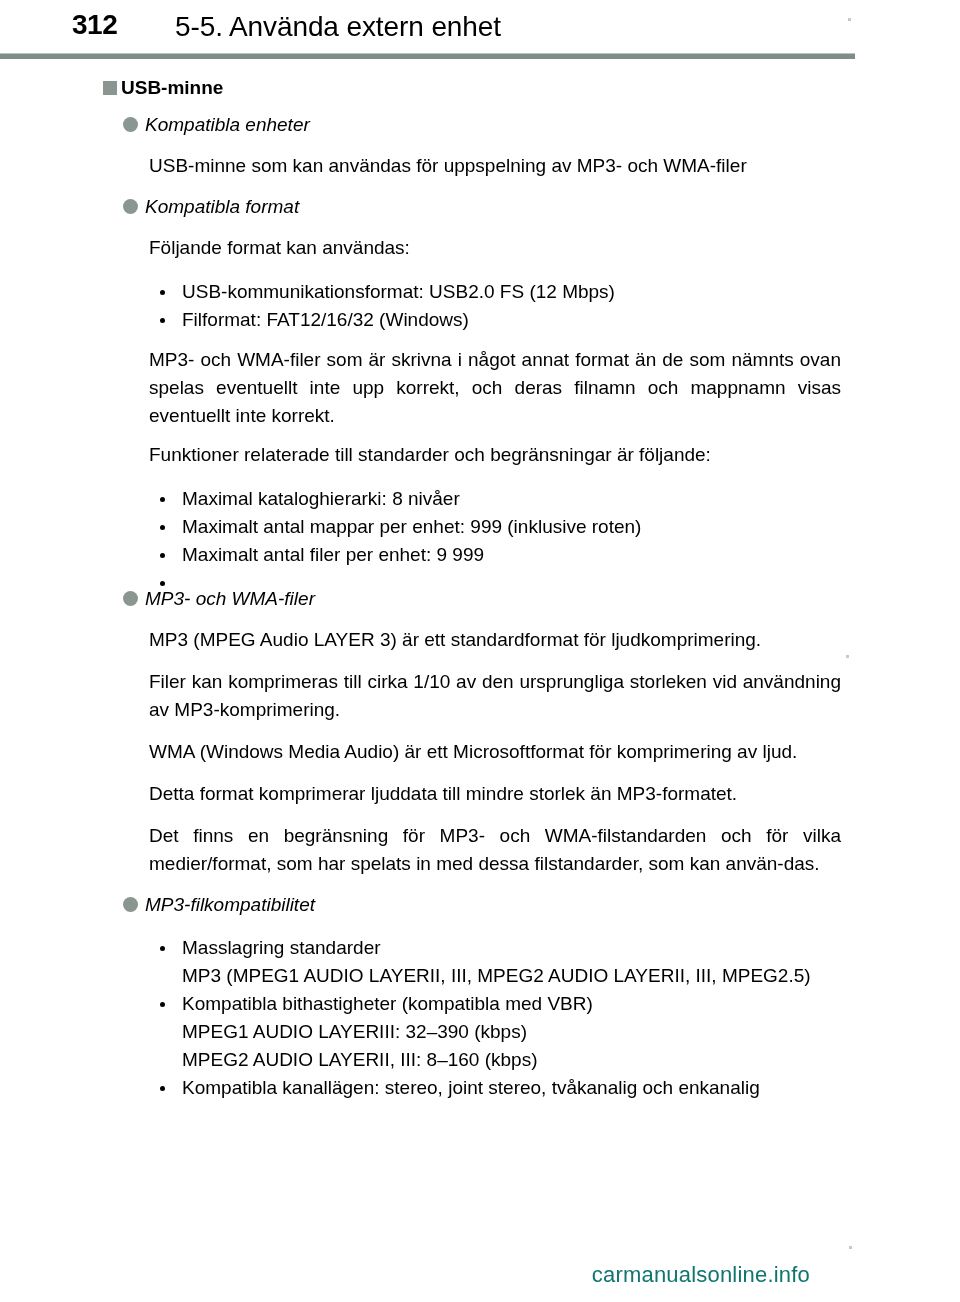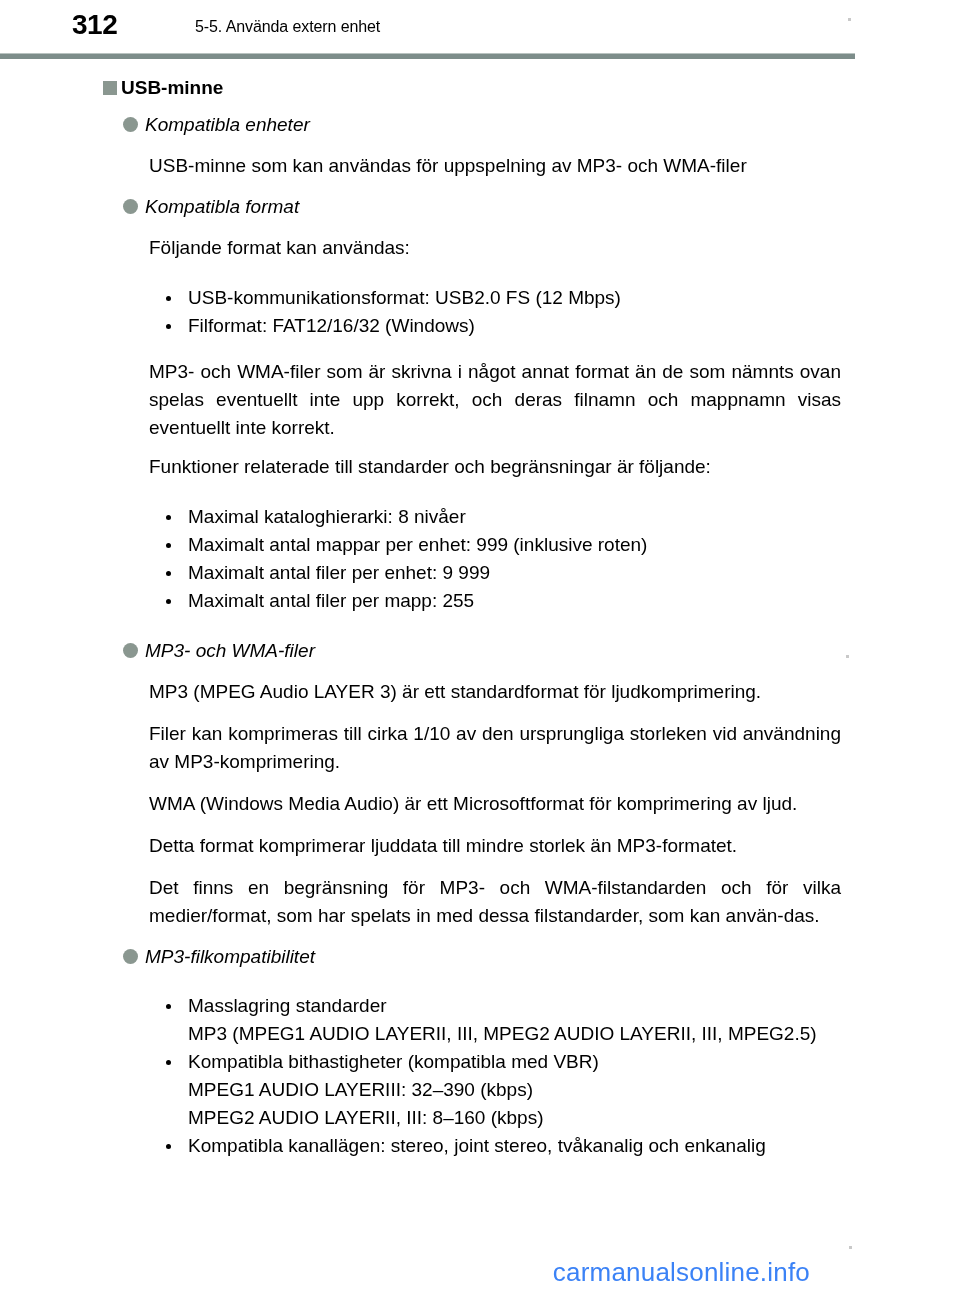--- a/index.html
+++ b/index.html
@@ -34,25 +34,24 @@
     top: 8px;
     font-size: 28px;
     font-weight: bold;
     letter-spacing: -0.5px;
     line-height: 34px;
   }
   .section-title {
     position: absolute;
     left: 175px;
     top: 14px;
-    font-size: 16px;
+    font-size: 28px;
     font-weight: 500;
     line-height: 26px;
     letter-spacing: -0.1px;
-    margin-left: 20px;
   }
   .header-rule {
     position: absolute;
     left: 0;
     top: 53px;
     width: 960px;
     height: 5px;
     background: #7d8d8a;
     border-top: 1px solid #b9c3c0;
   }
@@ -116,21 +115,21 @@
     text-align: justify;
     text-align-last: left;
     padding-right: 115px;
     -webkit-hyphens: none;
     hyphens: none;
   }
   .p.tight { padding-top: 2px; padding-bottom: 0; }
 
   
   .ul {
-    margin: 14px;
+    margin: 8px;
     padding: 5px 115px 2px 0;
     list-style: none;
   }
   .ul li {
     position: relative;
     padding: 0 0 0 174px;
     font-size: 19px;
     line-height: 28px;
   }
   .ul li .dot {
@@ -146,22 +145,22 @@
   .ul li .sub {
     display: block;
   }
   .ul.gap li { margin-bottom: 0; }
 
   
   .watermark {
     position: absolute;
     right: 45px;
     bottom: 14px;
-    font-size: 26px;
-    color: #3b82f6;
+    font-size: 22px;
+    color: #0f766e;
     letter-spacing: 0.2px;
     font-weight: 400;
   }
 
   
   .edge-mark {
     position: absolute;
     background: #c9c9c9;
     width: 3px;
     height: 3px;
@@ -223,21 +222,20 @@
       <li>
         <span class="dot" style="background: rgb(0, 0, 0);"></span>
         <span>Maximalt antal mappar per enhet: 999 (inklusive roten)</span>
       </li>
       <li>
         <span class="dot" style="background: rgb(0, 0, 0);"></span>
         <span>Maximalt antal filer per enhet: 9 999</span>
       </li>
       <li>
         <span class="dot" style="background: rgb(0, 0, 0);"></span>
-        <span>Maximalt antal filer per mapp: 255</span>
       </li>
     </ul>
 
     <div class="h-circle">
       <span class="ci" style="background: rgb(138, 151, 144);"></span>
       <span>MP3- och WMA-filer</span>
     </div>
     <p class="p">MP3 (MPEG Audio LAYER 3) är ett standardformat för ljudkomprimering.</p>
     <p class="p just">Filer kan komprimeras till cirka 1/10 av den ursprungliga storleken vid användning av MP3-komprimering.</p>
     <p class="p just">WMA (Windows Media Audio) är ett Microsoftformat för komprimering av ljud.</p>

